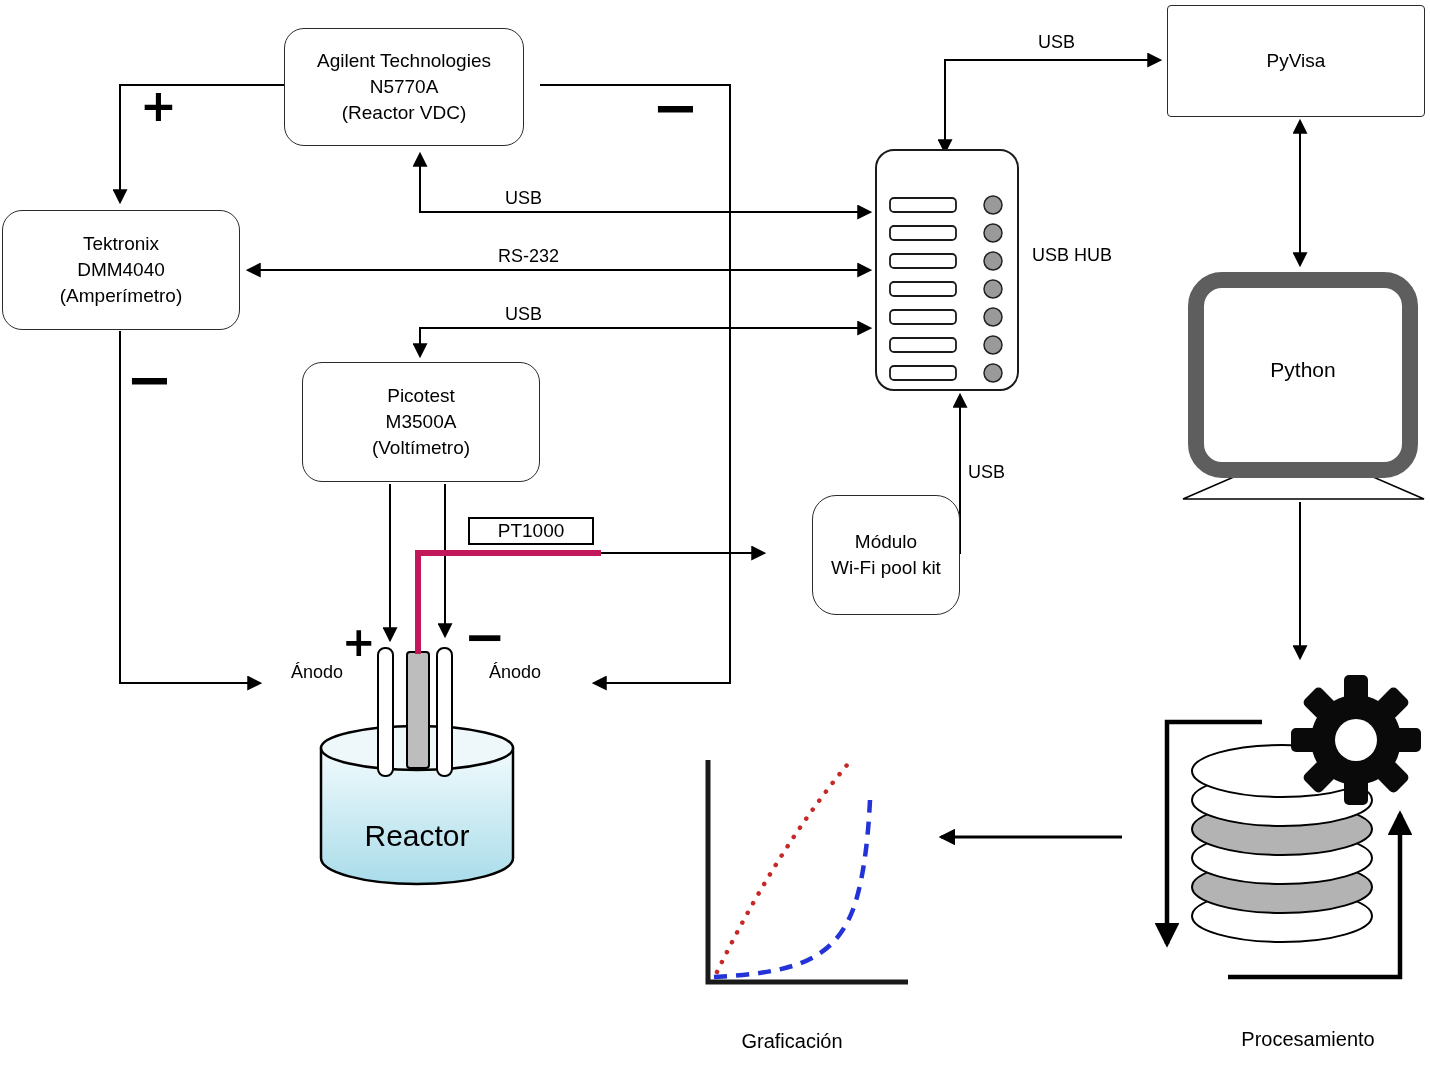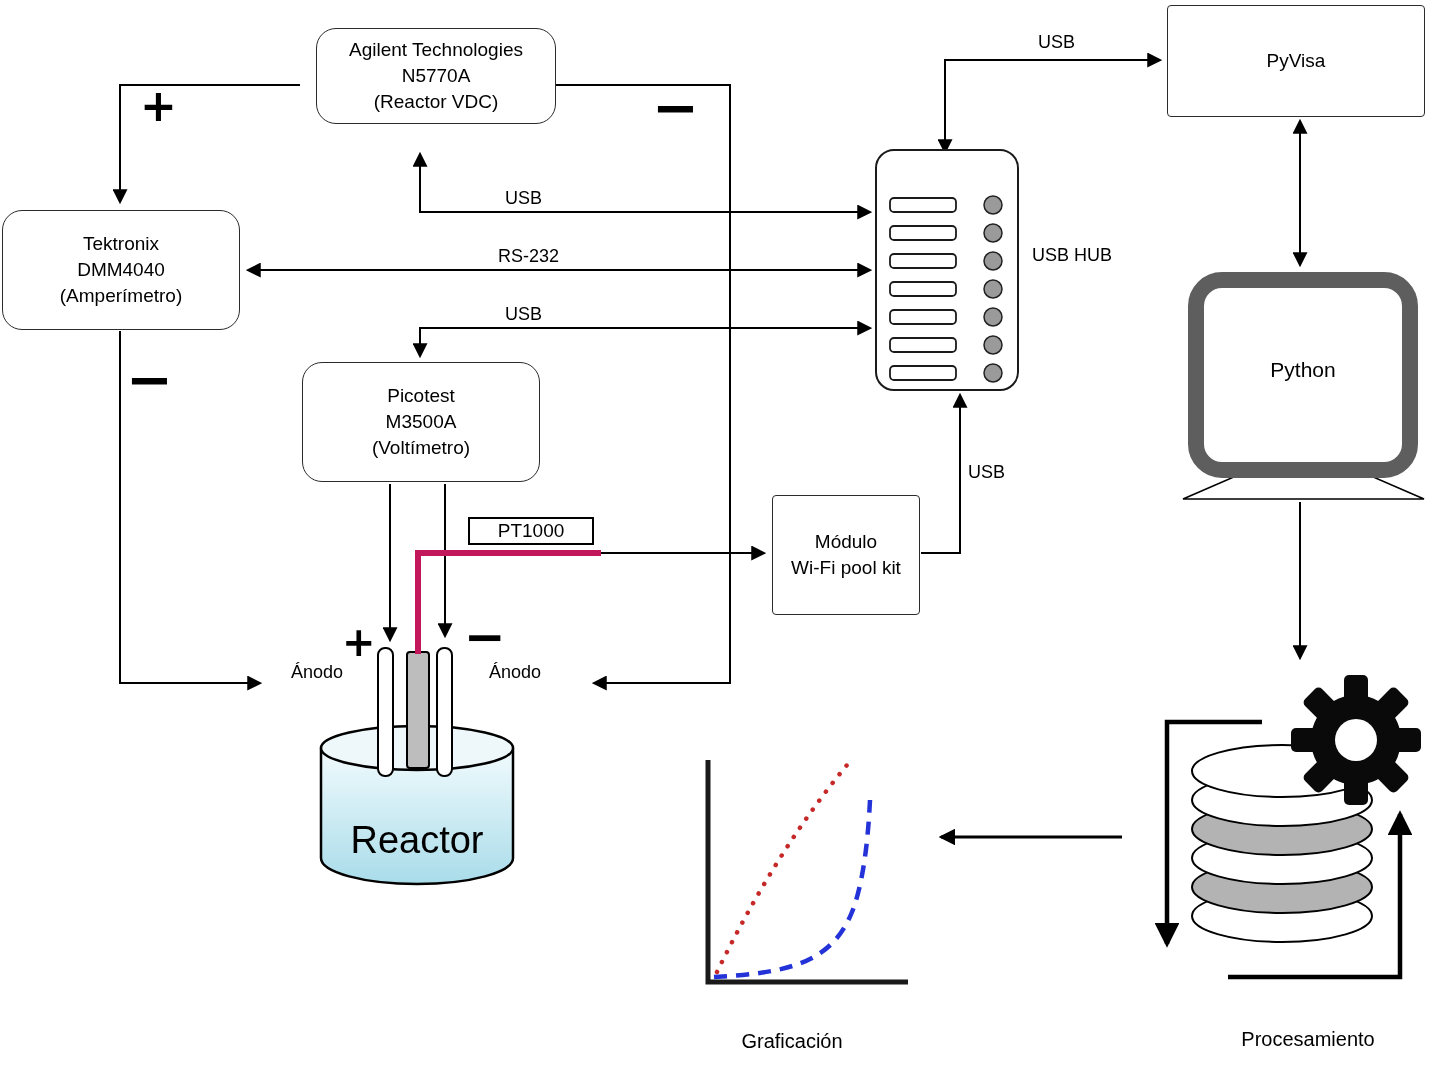--- a/index.html
+++ b/index.html
@@ -118,21 +118,21 @@
       <circle r="21" fill="#fff"></circle>
     </g>
 
     <g>
       <path d="M708 760 V982 H908" stroke="#1a1a1a" stroke-width="5" fill="none"></path>
       <path d="M717 972 C752 900 795 828 847 765" stroke="#c62828" stroke-width="4.5" fill="none" stroke-dasharray="0.1 11" stroke-linecap="round"></path>
       <path d="M714 977 C790 973 832 962 852 912 C863 884 868 842 870 800" stroke="#2433d8" stroke-width="4.5" fill="none" stroke-dasharray="13 9"></path>
     </g>
   </svg>
 
-  <div class="box" style="left:316px;top:28px;width:240px;height:96px">
+  <div class="box" style="left:284px;top:28px;width:240px;height:118px">
     <div>Agilent Technologies</div>
     <div>N5770A</div>
     <div>(Reactor VDC)</div>
   </div>
 
   <div class="box" style="left:2px;top:210px;width:238px;height:120px">
     <div>Tektronix</div>
     <div>DMM4040</div>
     <div>(Amperímetro)</div>
   </div>
@@ -140,38 +140,38 @@
   <div class="box" style="left:302px;top:362px;width:238px;height:120px">
     <div>Picotest</div>
     <div>M3500A</div>
     <div>(Voltímetro)</div>
   </div>
 
   <div class="box" style="left:1167px;top:5px;width:258px;height:112px;border-radius:4px">
     <div>PyVisa</div>
   </div>
 
-  <div class="box" style="left:772px;top:495px;width:148px;height:120px;border-radius:4px">
+  <div class="box" style="left:812px;top:495px;width:148px;height:120px;border-radius:24px">
     <div>Módulo</div>
     <div>Wi-Fi pool kit</div>
   </div>
 
   <div class="pt-box" style="left:468px;top:517px;width:126px;height:28px">
     <span>PT1000</span>
   </div>
 
   <div class="lbl" style="left:505px;top:188px">USB</div>
   <div class="lbl" style="left:498px;top:246px">RS-232</div>
   <div class="lbl" style="left:505px;top:304px">USB</div>
   <div class="lbl" style="left:1038px;top:32px">USB</div>
   <div class="lbl" style="left:968px;top:462px">USB</div>
   <div class="lbl" style="left:1032px;top:245px">USB HUB</div>
 
   <div class="ctr" style="left:1196px;top:358px;width:214px;font-size:21px">Python</div>
-  <div class="ctr" style="left:322px;top:819px;width:190px;font-size:38px">Reactor</div>
+  <div class="ctr" style="left:322px;top:819px;width:190px;font-size:30px">Reactor</div>
 
   <div class="lbl" style="left:291px;top:662px">Ánodo</div>
   <div class="lbl" style="left:489px;top:662px">Ánodo</div>
 
   <div class="sym" style="left:140px;top:84px;font-size:44px">+</div>
   <div class="sym" style="left:652px;top:80px;font-size:56px">−</div>
   <div class="sym" style="left:126px;top:352px;font-size:56px">−</div>
   <div class="sym" style="left:342px;top:622px;font-size:40px">+</div>
   <div class="sym" style="left:464px;top:612px;font-size:50px">−</div>
 

